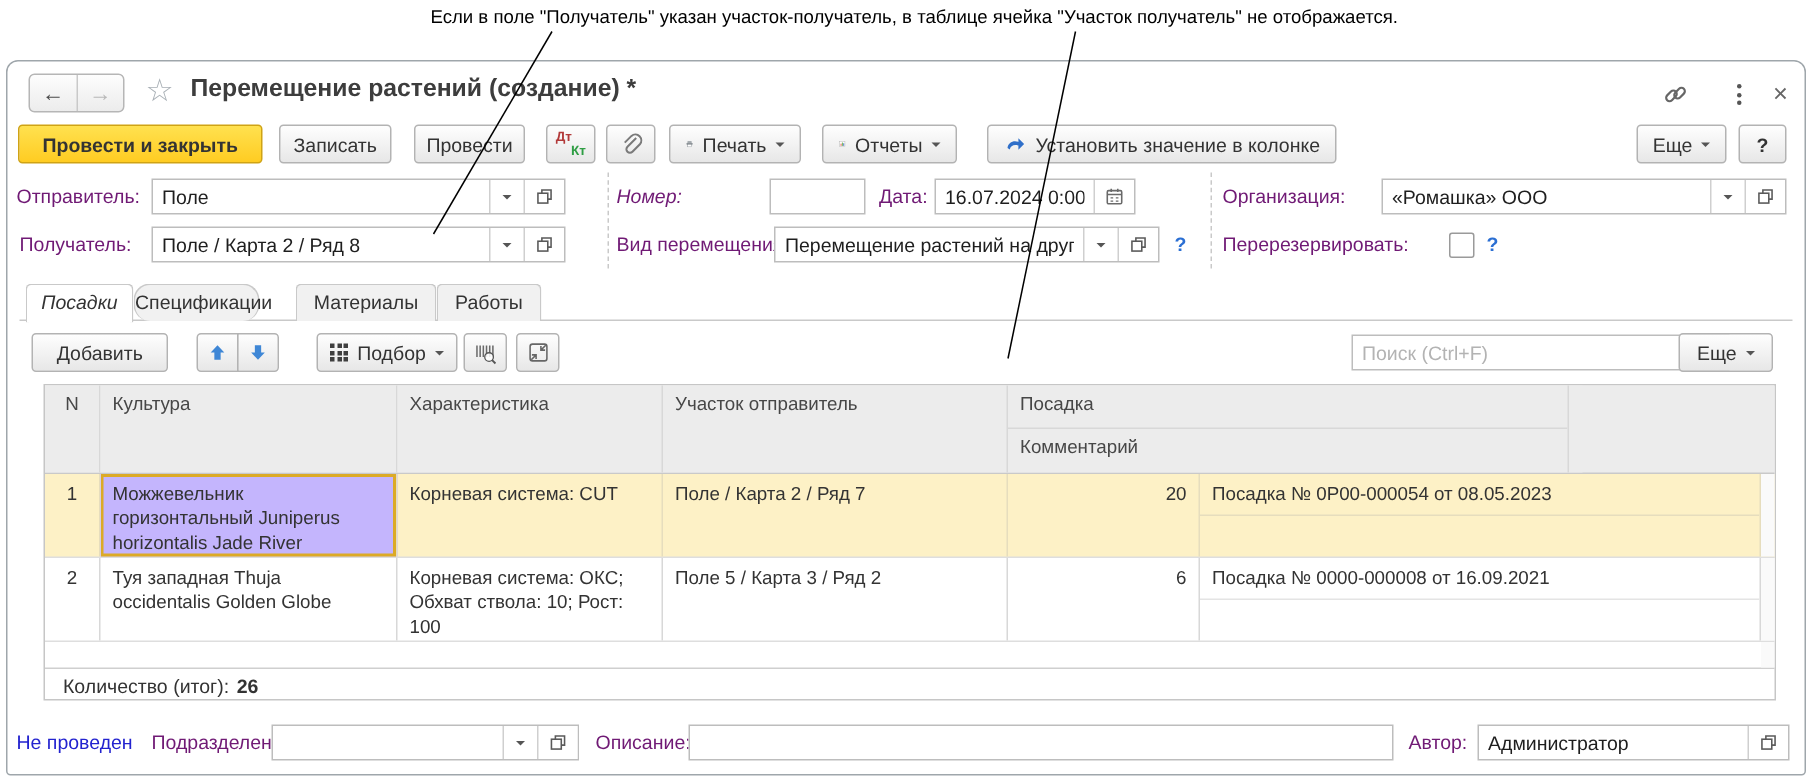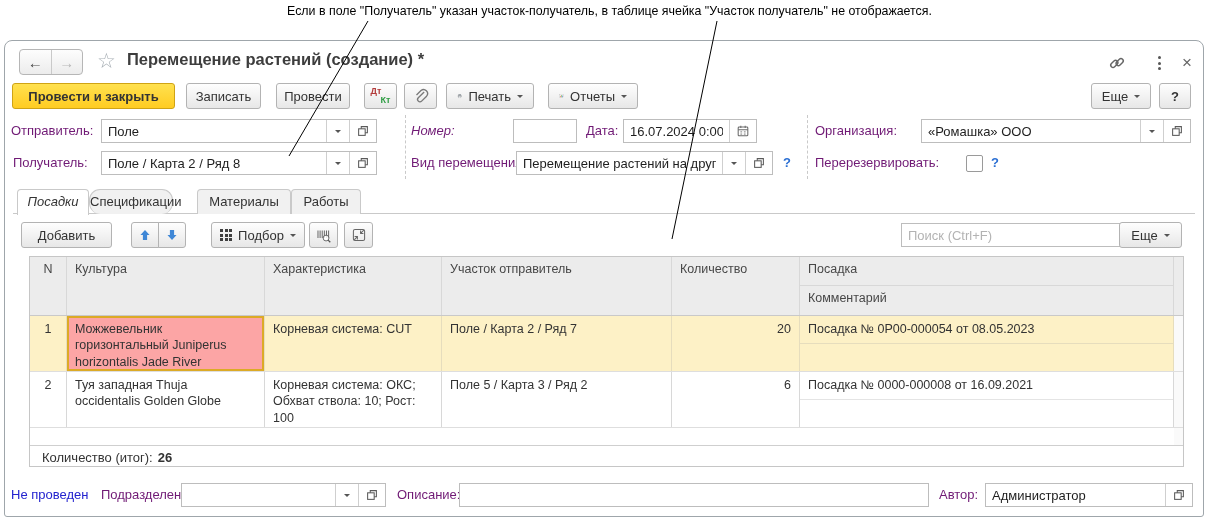--- a/index.html
+++ b/index.html
@@ -61,21 +61,21 @@
   .g-header .c-plant .sub{height:28px;padding:5px 8px;box-sizing:border-box;}
   .g-header .c-plant .sub2{border-top:1px solid #d8d8d8;height:29px;}
   .g-row{height:55px;border-bottom:1px solid #dedede;background:#fff;cursor:pointer;}
   .g-row .cell{line-height:1.3;}
   .g-row .c-qty{text-align:right;}
   .g-row .c-plant .sub{height:27px;padding:5px 8px;box-sizing:border-box;white-space:nowrap;overflow:hidden;}
   .g-row .c-plant .sub2{border-top:1px solid #e4e4e4;height:27px;}
   .row-selected{background:#fdf1c6;}
   .row-selected .cell{border-right-color:#e6ddbd;}
   .row-selected .c-plant .sub2{border-top-color:#e6ddbd;}
-  .row-selected .c-cult{background:#fca5a5;box-shadow:inset 0 0 0 2px #dcaa26;}
+  .row-selected .c-cult{background:#c4b5fd;box-shadow:inset 0 0 0 2px #dcaa26;}
   .g-filler{height:17px;}
   .g-filler .cell{padding:0;border-right:none;}
   .g-total{height:23px;border-top:1px solid #cfcfcf;display:flex;align-items:center;gap:5px;padding-left:12px;color:#333;font-size:13px;}
 
   
   .status{position:absolute;color:#2323cf;height:24px;line-height:24px;cursor:pointer;}
 
   .icon-svg{display:block;}
   .dtkt{position:relative;width:20px;height:18px;font-size:9px;font-weight:bold;line-height:9px;}
   .dtkt .dt{position:absolute;left:0;top:0;color:#b23a3a;}
@@ -155,20 +155,26 @@
     <div class="btn" style="left:543px;top:42px;width:90px;">
       <svg class="icon-svg" width="16" height="16" viewBox="0 0 20 20">
         <rect x="3" y="3" width="14" height="14" fill="#fff" stroke="#a6a6a6"></rect>
         <rect x="5.5" y="9" width="2.5" height="6" fill="#e05a4e"></rect>
         <rect x="9" y="6" width="2.5" height="9" fill="#6fb350"></rect>
         <rect x="12.5" y="8" width="2.5" height="7" fill="#4a77c4"></rect>
       </svg>
       <span>Отчеты</span>
       <span class="caret"></span>
     </div>
+    <div class="btn" style="left:653px;top:42px;width:233px;">
+      <svg class="icon-svg" width="16" height="16" viewBox="0 0 20 20">
+        <path d="M3.5 13.5 C4 8.5 9 6.5 13 8.2 L13 5 L18 10 L13 15 L13 11.4 C9.5 10 6 11.5 5.5 14.8 Z" fill="#2f6fc9"></path>
+      </svg>
+      <span>Установить значение в колонке</span>
+    </div>
     <div class="btn" style="left:1086px;top:42px;width:60px;">
       <span>Еще</span>
       <span class="caret"></span>
     </div>
     <div class="btn" style="left:1154px;top:42px;width:32px;font-weight:bold;">
       <span>?</span>
     </div>
 
     <div class="lbl" style="left:6px;top:78px;">Отправитель:</div>
     <div class="fld" style="left:96px;top:78px;width:276px;">
@@ -310,21 +316,20 @@
       <span>Еще</span>
       <span class="caret"></span>
     </div>
 
     <div class="grid">
       <div class="g-header">
         <div class="cell c-n">N</div>
         <div class="cell c-cult">Культура</div>
         <div class="cell c-char">Характеристика</div>
         <div class="cell c-plot">Участок отправитель</div>
-        <div class="cell c-qty" style="text-align:left;">Количество</div>
         <div class="cell c-plant">
           <div class="sub">Посадка</div>
           <div class="sub sub2">Комментарий</div>
         </div>
         <div class="cell c-scroll"></div>
       </div>
 
       <div class="g-row row-selected">
         <div class="cell c-n">1</div>
         <div class="cell c-cult">Можжевельник горизонтальный Juniperus horizontalis Jade River</div>

